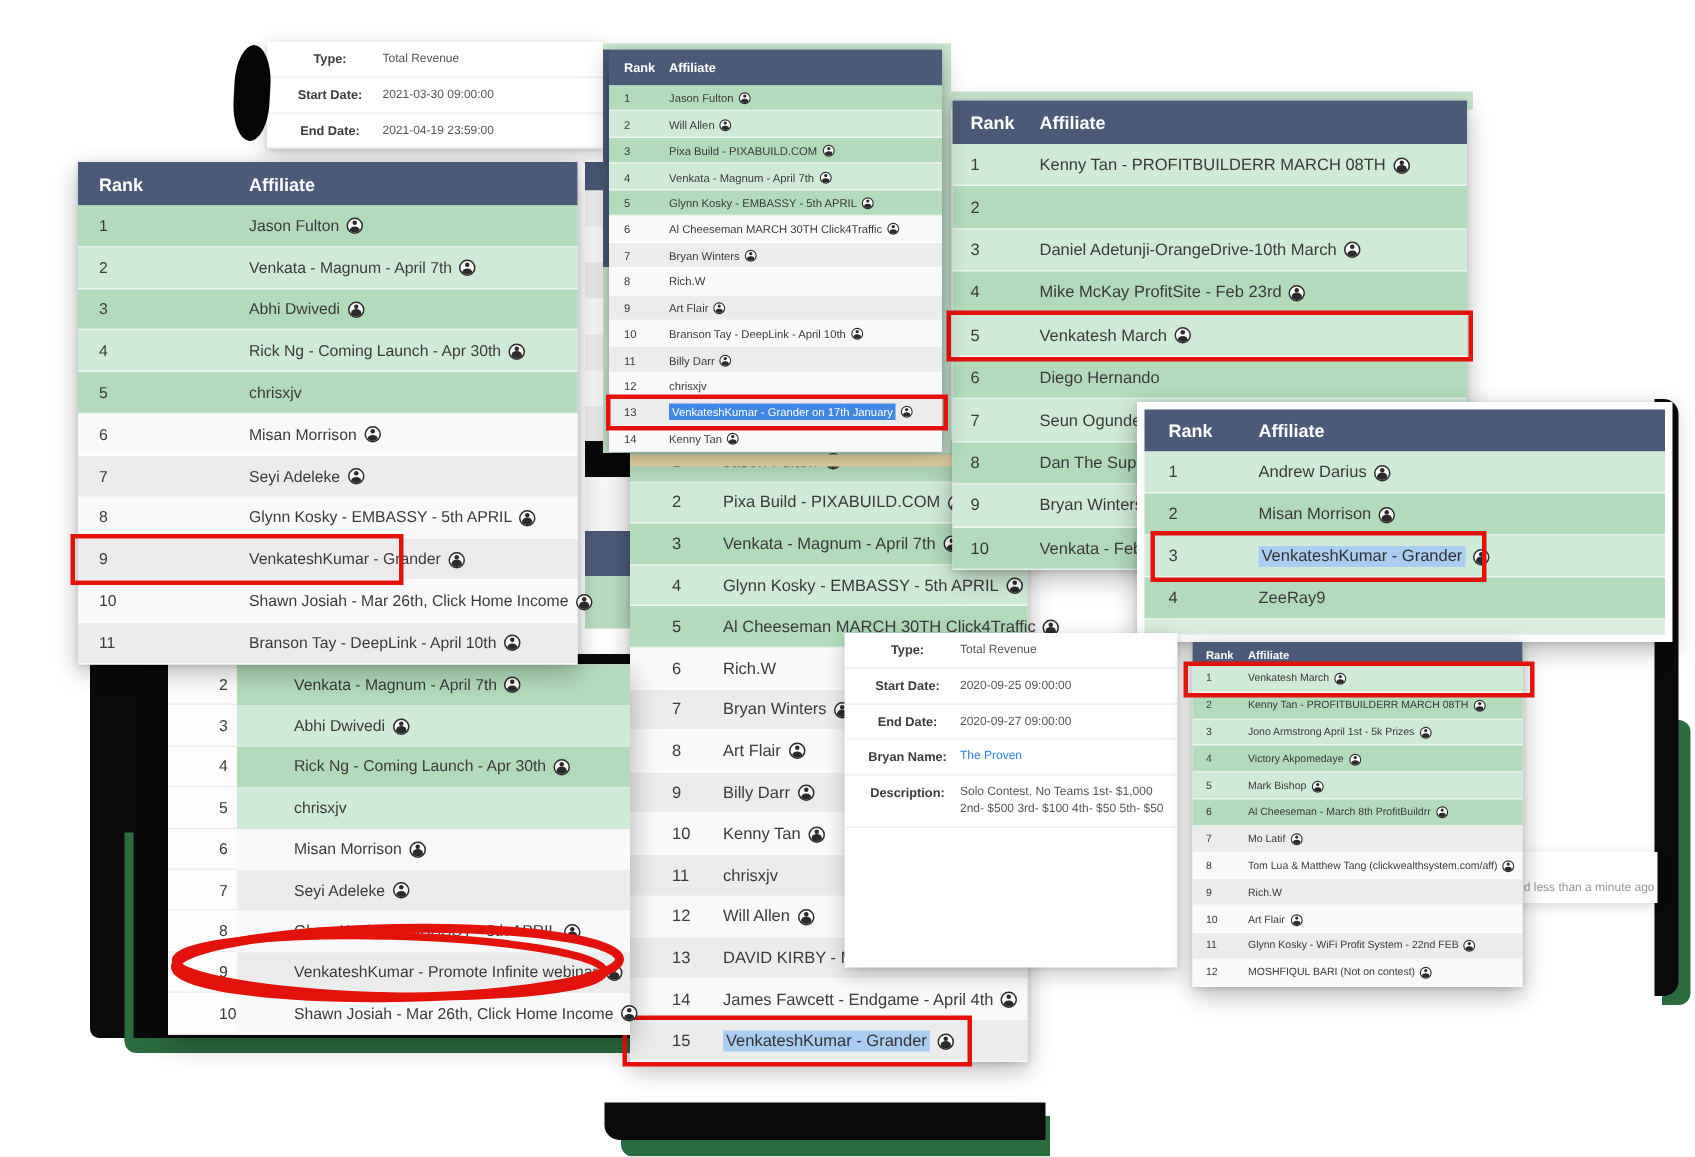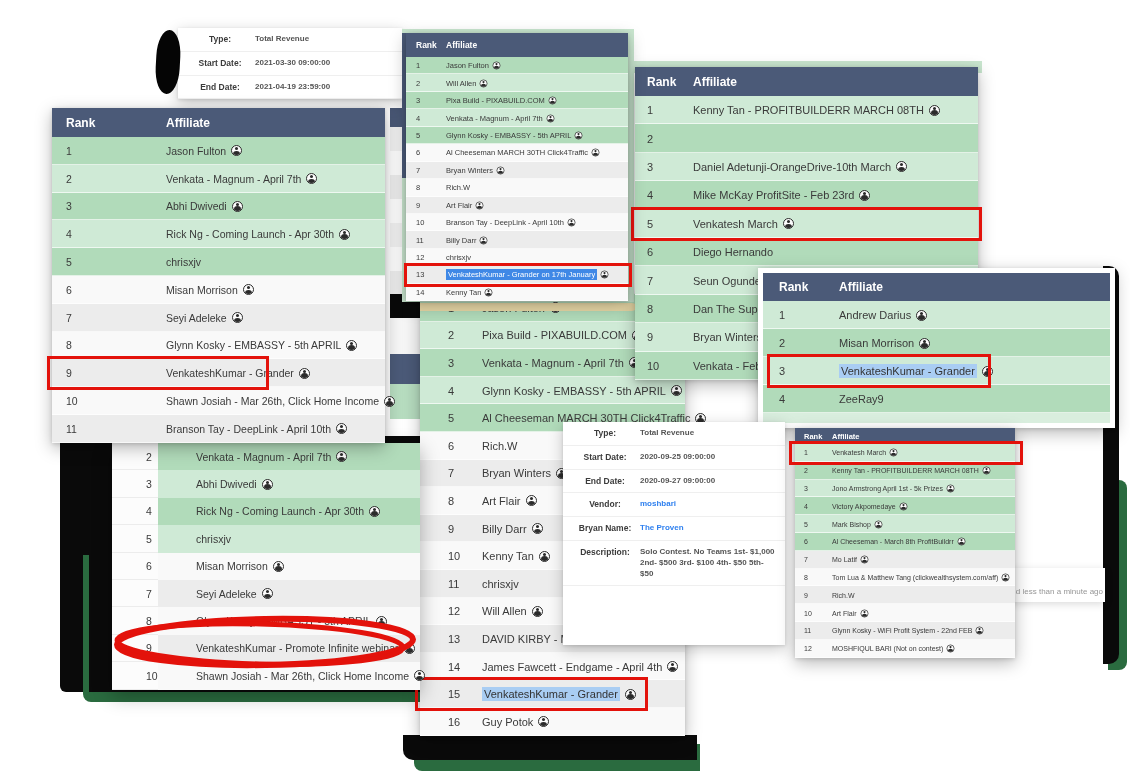--- a/index.html
+++ b/index.html
@@ -64,21 +64,21 @@
   .has-fill .lb-rank,.has-fill .lb-name{position:relative;z-index:1;}
 
   .lb-j{left:420px;top:294px;width:265px;z-index:3;}
   .lb-j .lb-row{height:27.6px;font-size:11px;}
   .lb-j .lb-rank{width:34px;padding-left:28px;}
 
   
   .kv-card{position:absolute;background:#fff;box-shadow:0 4px 14px rgba(0,0,0,.22),0 1px 3px rgba(0,0,0,.12);}
   .kv-row{display:flex;align-items:flex-start;border-bottom:1px solid #efefef;padding:6px 8px 6px 7px;}
   .kv-label{flex:none;width:70px;font-weight:bold;font-size:8.5px;color:#3c3c3c;text-align:center;}
-  .kv-value{font-size:8px;color:#555;line-height:1.35;font-weight:bold;}
+  .kv-value{font-size:8px;color:#555;line-height:1.35;}
   .kv-value.link{color:#2f80ef;}
   .kv-a{left:178px;top:28px;width:224px;z-index:2;}
   .kv-f{left:563px;top:422px;width:222px;height:223px;z-index:7;}
 
   
   .frag{position:absolute;}
   .strip-col{left:390px;top:108px;width:30px;z-index:2;}
   .blob{left:156px;top:30px;width:24px;height:64px;background:#050505;border-radius:12px/26px;z-index:3;transform:rotate(3deg);}
   .tan-strip{left:420px;top:303px;width:212px;height:8px;background:#e9d9a7;z-index:4;}
   .tan-tip{left:632px;top:303px;width:14px;height:8px;background:#e9d9a7;z-index:4;
@@ -207,24 +207,20 @@
           <span class="lb-name">James Fawcett - Endgame - April 4th<span class="ui"></span></span>
         </div>
         <div class="lb-row sh-gray">
           <span class="lb-rank">15</span>
           <span class="lb-name">
             <span class="sel-light">VenkateshKumar - Grander</span>
             <span class="ui"></span>
           </span>
           <div class="anno-box" style="left: -5px; width: 227px;"></div>
         </div>
-        <div class="lb-row sh-white">
-          <span class="lb-rank">16</span>
-          <span class="lb-name">Guy Potok<span class="ui"></span></span>
-        </div>
       </div>
   </div>
   <div class="frag tan-strip"></div>
   <div class="frag tan-tip"></div>
 
   <div class="frag green-underlay-c"></div>
   <div class="frag navy-sliver"></div>
   <div class="lb lb-c small-ui">
     <div class="lb-header">
       <span class="lb-rank">Rank</span>
@@ -435,24 +431,20 @@
       </div>
       <div class="kv-row">
         <span class="kv-label">Start Date:</span>
         <span class="kv-value">2020-09-25 09:00:00</span>
       </div>
       <div class="kv-row">
         <span class="kv-label">End Date:</span>
         <span class="kv-value">2020-09-27 09:00:00</span>
       </div>
       <div class="kv-row">
-        <span class="kv-label">Vendor:</span>
-        <span class="kv-value link">moshbari</span>
-      </div>
-      <div class="kv-row">
         <span class="kv-label">Bryan Name:</span>
         <span class="kv-value link">The Proven</span>
       </div>
       <div class="kv-row">
         <span class="kv-label">Description:</span>
         <span class="kv-value">Solo Contest. No Teams 1st- $1,000 2nd- $500 3rd- $100 4th- $50 5th- $50</span>
       </div>
     </div>
 
   <div class="updated-strip frag">

